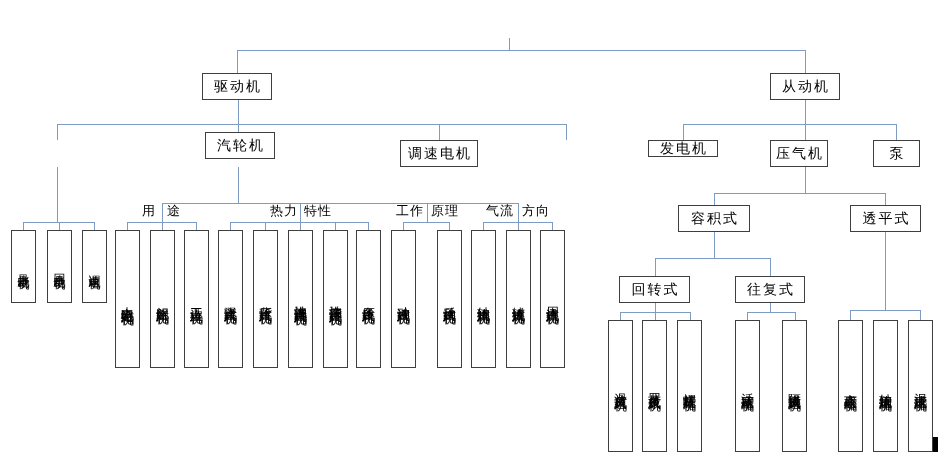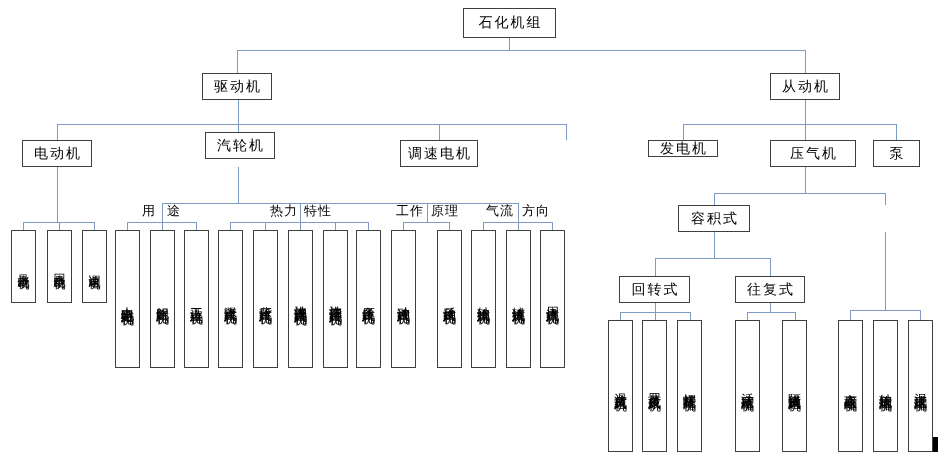--- a/index.html
+++ b/index.html
@@ -79,51 +79,48 @@
   <i class="vl" style="left:655px;top:303px;height:9px"></i>
   <i class="hl" style="left:620px;top:312px;width:70px"></i>
   <i class="vl" style="left:620px;top:312px;height:8px"></i>
   <i class="vl" style="left:655px;top:312px;height:8px"></i>
   <i class="vl" style="left:690px;top:312px;height:8px"></i>
   <i class="vl" style="left:770px;top:303px;height:9px"></i>
   <i class="hl" style="left:747px;top:312px;width:48px"></i>
   <i class="vl" style="left:747px;top:312px;height:8px"></i>
   <i class="vl" style="left:795px;top:312px;height:8px"></i>
 
-  <div class="box hnode" style="left:463px;top:8px;width:93px;height:30px">
-      <span>石化机组</span>
-    </div>
   <div class="box hnode" style="left:202px;top:73px;width:70px;height:27px">
       <span>驱动机</span>
     </div>
   <div class="box hnode" style="left:770px;top:73px;width:70px;height:27px">
       <span>从动机</span>
     </div>
 
-  <div class="box hnode" style="left:22px;top:140px;width:70px;height:27px">
-      <span>电动机</span>
-    </div>
   <div class="box hnode" style="left:205px;top:132px;width:70px;height:27px">
       <span>汽轮机</span>
     </div>
   <div class="box hnode" style="left:400px;top:140px;width:78px;height:27px">
       <span>调速电机</span>
     </div>
   <div class="box hnode" style="left:648px;top:140px;width:70px;height:17px">
       <span>发电机</span>
     </div>
-  <div class="box hnode" style="left:770px;top:140px;width:86px;height:27px">
+  <div class="box hnode" style="left:770px;top:140px;width:58px;height:27px">
       <span>压气机</span>
     </div>
   <div class="box hnode" style="left:873px;top:140px;width:47px;height:27px">
       <span>泵</span>
     </div>
 
   <div class="box hnode" style="left:678px;top:205px;width:72px;height:27px">
       <span>容积式</span>
+    </div>
+  <div class="box hnode" style="left:850px;top:205px;width:71px;height:27px">
+      <span>透平式</span>
     </div>
   <div class="box hnode" style="left:619px;top:276px;width:71px;height:27px">
       <span>回转式</span>
     </div>
   <div class="box hnode" style="left:735px;top:276px;width:70px;height:27px">
       <span>往复式</span>
     </div>
 
   <span class="gl" style="left:142px;top:204px">用</span>
   <span class="gl" style="left:167px;top:204px">途</span>

